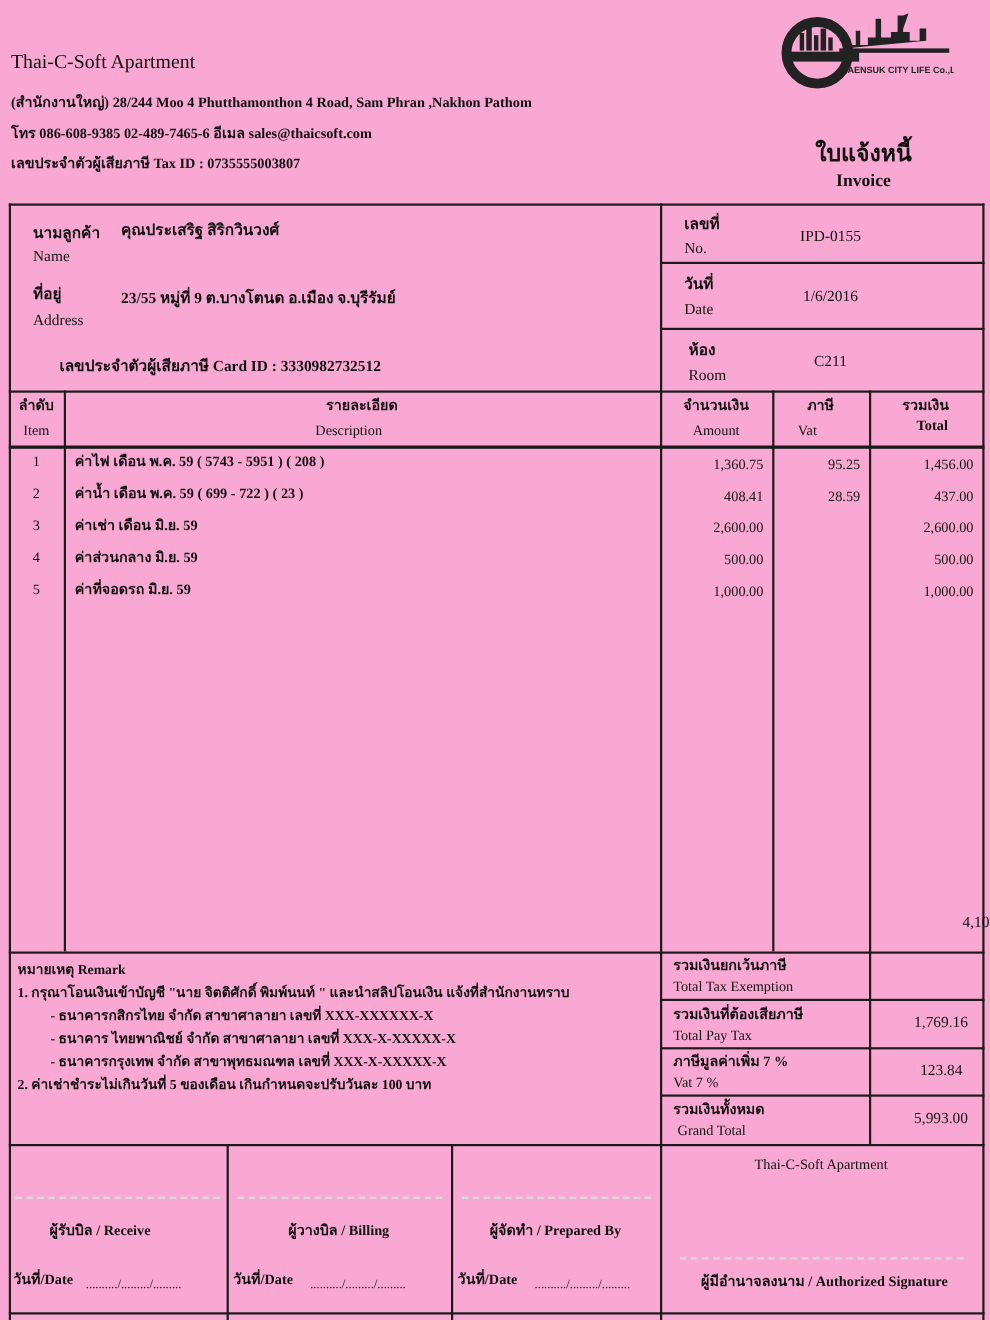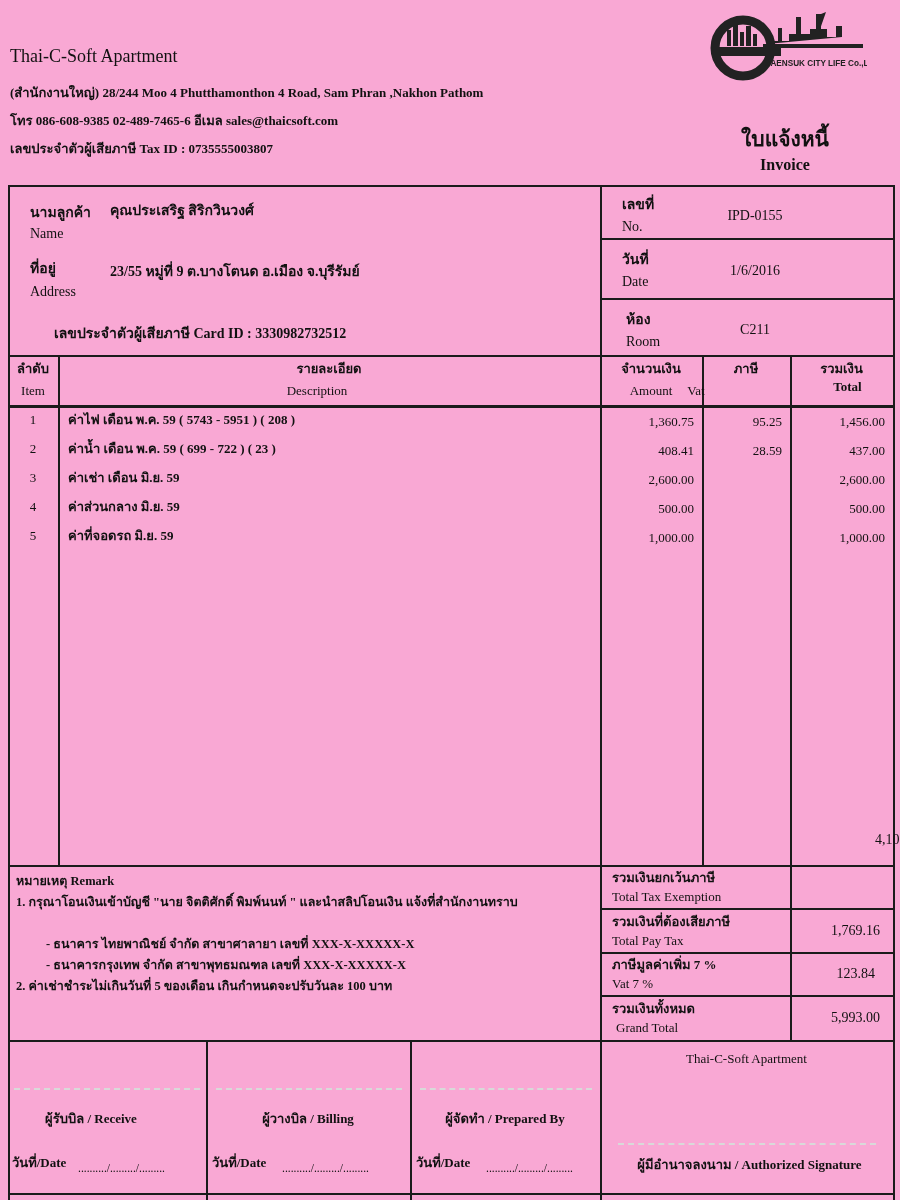--- a/index.html
+++ b/index.html
@@ -93,21 +93,21 @@
   <div class="abs t14" style="left:626px;top:334px;">Room</div>
   <div class="abs c t14" style="left:680px;top:322px;width:150px;">C211</div>
 
   <div class="abs c t13 b" style="left:8px;top:362px;width:50px;">ลำดับ</div>
   <div class="abs c t13" style="left:8px;top:384px;width:50px;">Item</div>
   <div class="abs c t13 b" style="left:58px;top:362px;width:542px;">รายละเอียด</div>
   <div class="abs c t13" style="left:58px;top:384px;width:518px;">Description</div>
   <div class="abs c t13 b" style="left:600px;top:362px;width:102px;">จำนวนเงิน</div>
   <div class="abs c t13" style="left:600px;top:384px;width:102px;">Amount</div>
   <div class="abs c t13 b" style="left:702px;top:362px;width:88px;">ภาษี</div>
-  <div class="abs c t13" style="left:664px;top:384px;width:64px;">Vat</div>
+  <div class="abs c t13" style="left:702px;top:384px;width:64px;">Vat</div>
   <div class="abs c t13 b" style="left:790px;top:362px;width:103px;">รวมเงิน</div>
   <div class="abs c t13" style="left:790px;top:380px;width:115px;font-weight:bold;">Total</div>
 
   <div>
     <div class="abs c t13" style="left:8px;top:413px;width:50px;">1</div>
     <div class="abs b t13" style="left:68px;top:413px;">ค่าไฟ เดือน พ.ค. 59  ( 5743 - 5951 ) ( 208 )</div>
     <div class="abs r t13" style="left:600px;top:415px;width:94px;">1,360.75</div>
     <div class="abs r t13" style="left:702px;top:415px;width:80px;">95.25</div>
     <div class="abs r t13" style="left:790px;top:415px;width:95px;">1,456.00</div>
   </div>
@@ -139,20 +139,21 @@
   <div>
     <div class="abs c t13" style="left:8px;top:529px;width:50px;">5</div>
     <div class="abs b t13" style="left:68px;top:529px;">ค่าที่จอดรถ มิ.ย. 59</div>
     <div class="abs r t13" style="left:600px;top:531px;width:94px;">1,000.00</div>
     <div class="abs r t13" style="left:702px;top:531px;width:80px;"></div>
     <div class="abs r t13" style="left:790px;top:531px;width:95px;">1,000.00</div>
   </div>
 
   <div class="abs b t12" style="left:16px;top:874px;">หมายเหตุ Remark</div>
   <div class="abs b t12" style="left:16px;top:895px;">1.   กรุณาโอนเงินเข้าบัญชี  "นาย จิตติศักดิ์  พิมพ์นนท์ " และนำสลิปโอนเงิน แจ้งที่สำนักงานทราบ</div>
+  <div class="abs b t12" style="left:46px;top:916px;">-  ธนาคารกสิกรไทย   จำกัด    สาขาศาลายา        เลขที่  XXX-XXXXXX-X</div>
   <div class="abs b t12" style="left:46px;top:937px;">-  ธนาคาร ไทยพาณิชย์ จำกัด   สาขาศาลายา        เลขที่  XXX-X-XXXXX-X</div>
   <div class="abs b t12" style="left:46px;top:958px;">-  ธนาคารกรุงเทพ   จำกัด       สาขาพุทธมณฑล   เลขที่  XXX-X-XXXXX-X</div>
   <div class="abs b t12" style="left:16px;top:979px;">2.   ค่าเช่าชำระไม่เกินวันที่  5  ของเดือน  เกินกำหนดจะปรับวันละ 100 บาท</div>
 
   <div>
     <div class="abs b t13" style="left:612px;top:871px;">รวมเงินยกเว้นภาษี</div>
     <div class="abs t13" style="left:612px;top:890px;">Total Tax Exemption</div>
     <div class="abs r t14" style="left:790px;top:832px;width:90px;margin-left:44px;">4,100.00</div>
   </div>
   <div>

